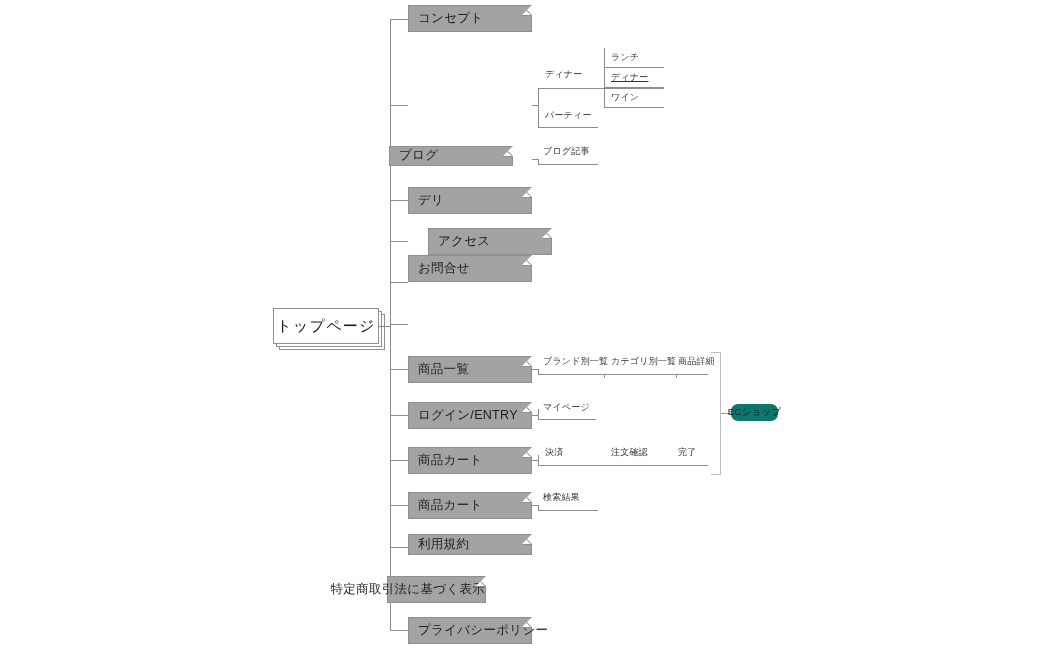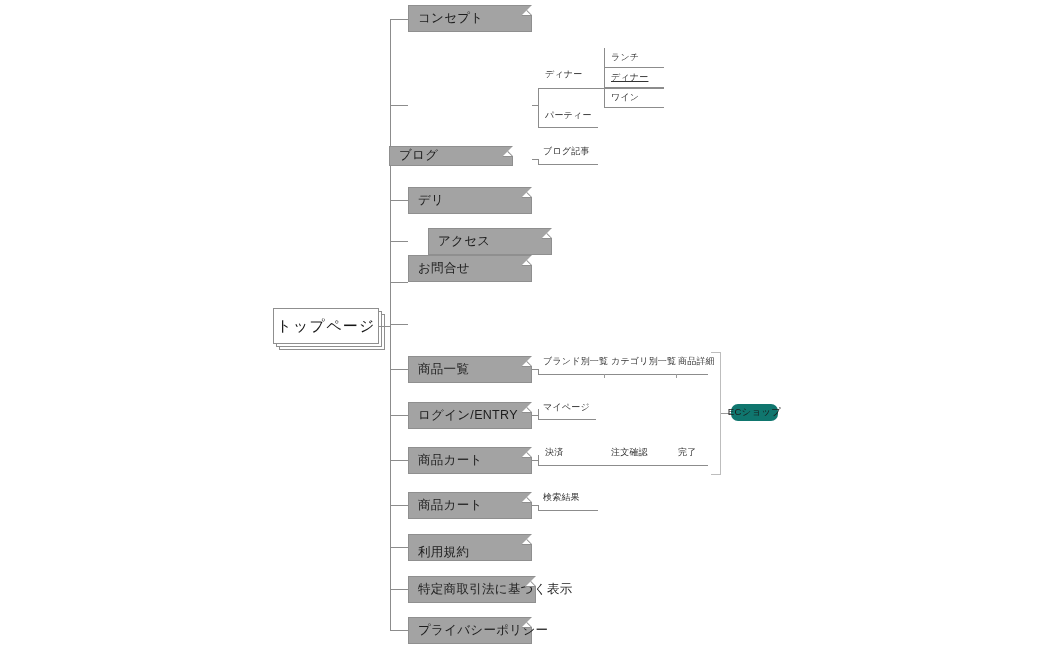--- a/index.html
+++ b/index.html
@@ -232,26 +232,26 @@
   <div class="node" style="left:408px; top:402px; width:124px; height:27px;">
     <span class="label">ログイン/ENTRY</span>
     <span class="dogear"></span>
   </div>
 
   <div class="node" style="left:408px; top:492px; width:124px; height:27px;">
     <span class="label">商品カート</span>
     <span class="dogear"></span>
   </div>
 
-  <div class="node" style="left:408px; top:534px; width:124px; height:27px;align-items:flex-end;">
+  <div class="node" style="left:408px; top:534px; width:124px; height:21px;">
     <span class="label">利用規約</span>
     <span class="dogear"></span>
   </div>
 
-  <div class="node" style="left:408px; top:576px; width:128px; height:27px;">
+  <div class="node" style="left:387px; top:576px; width:99px; height:27px;justify-content:flex-end;">
     <span class="label">特定商取引法に基づく表示</span>
     <span class="dogear"></span>
   </div>
 
   <div class="node" style="left:408px; top:617px; width:124px; height:27px;">
     <span class="label">プライバシーポリシー</span>
     <span class="dogear"></span>
   </div>
 
   <div class="hline" style="left:532px; top:105px; width:7px;"></div>

